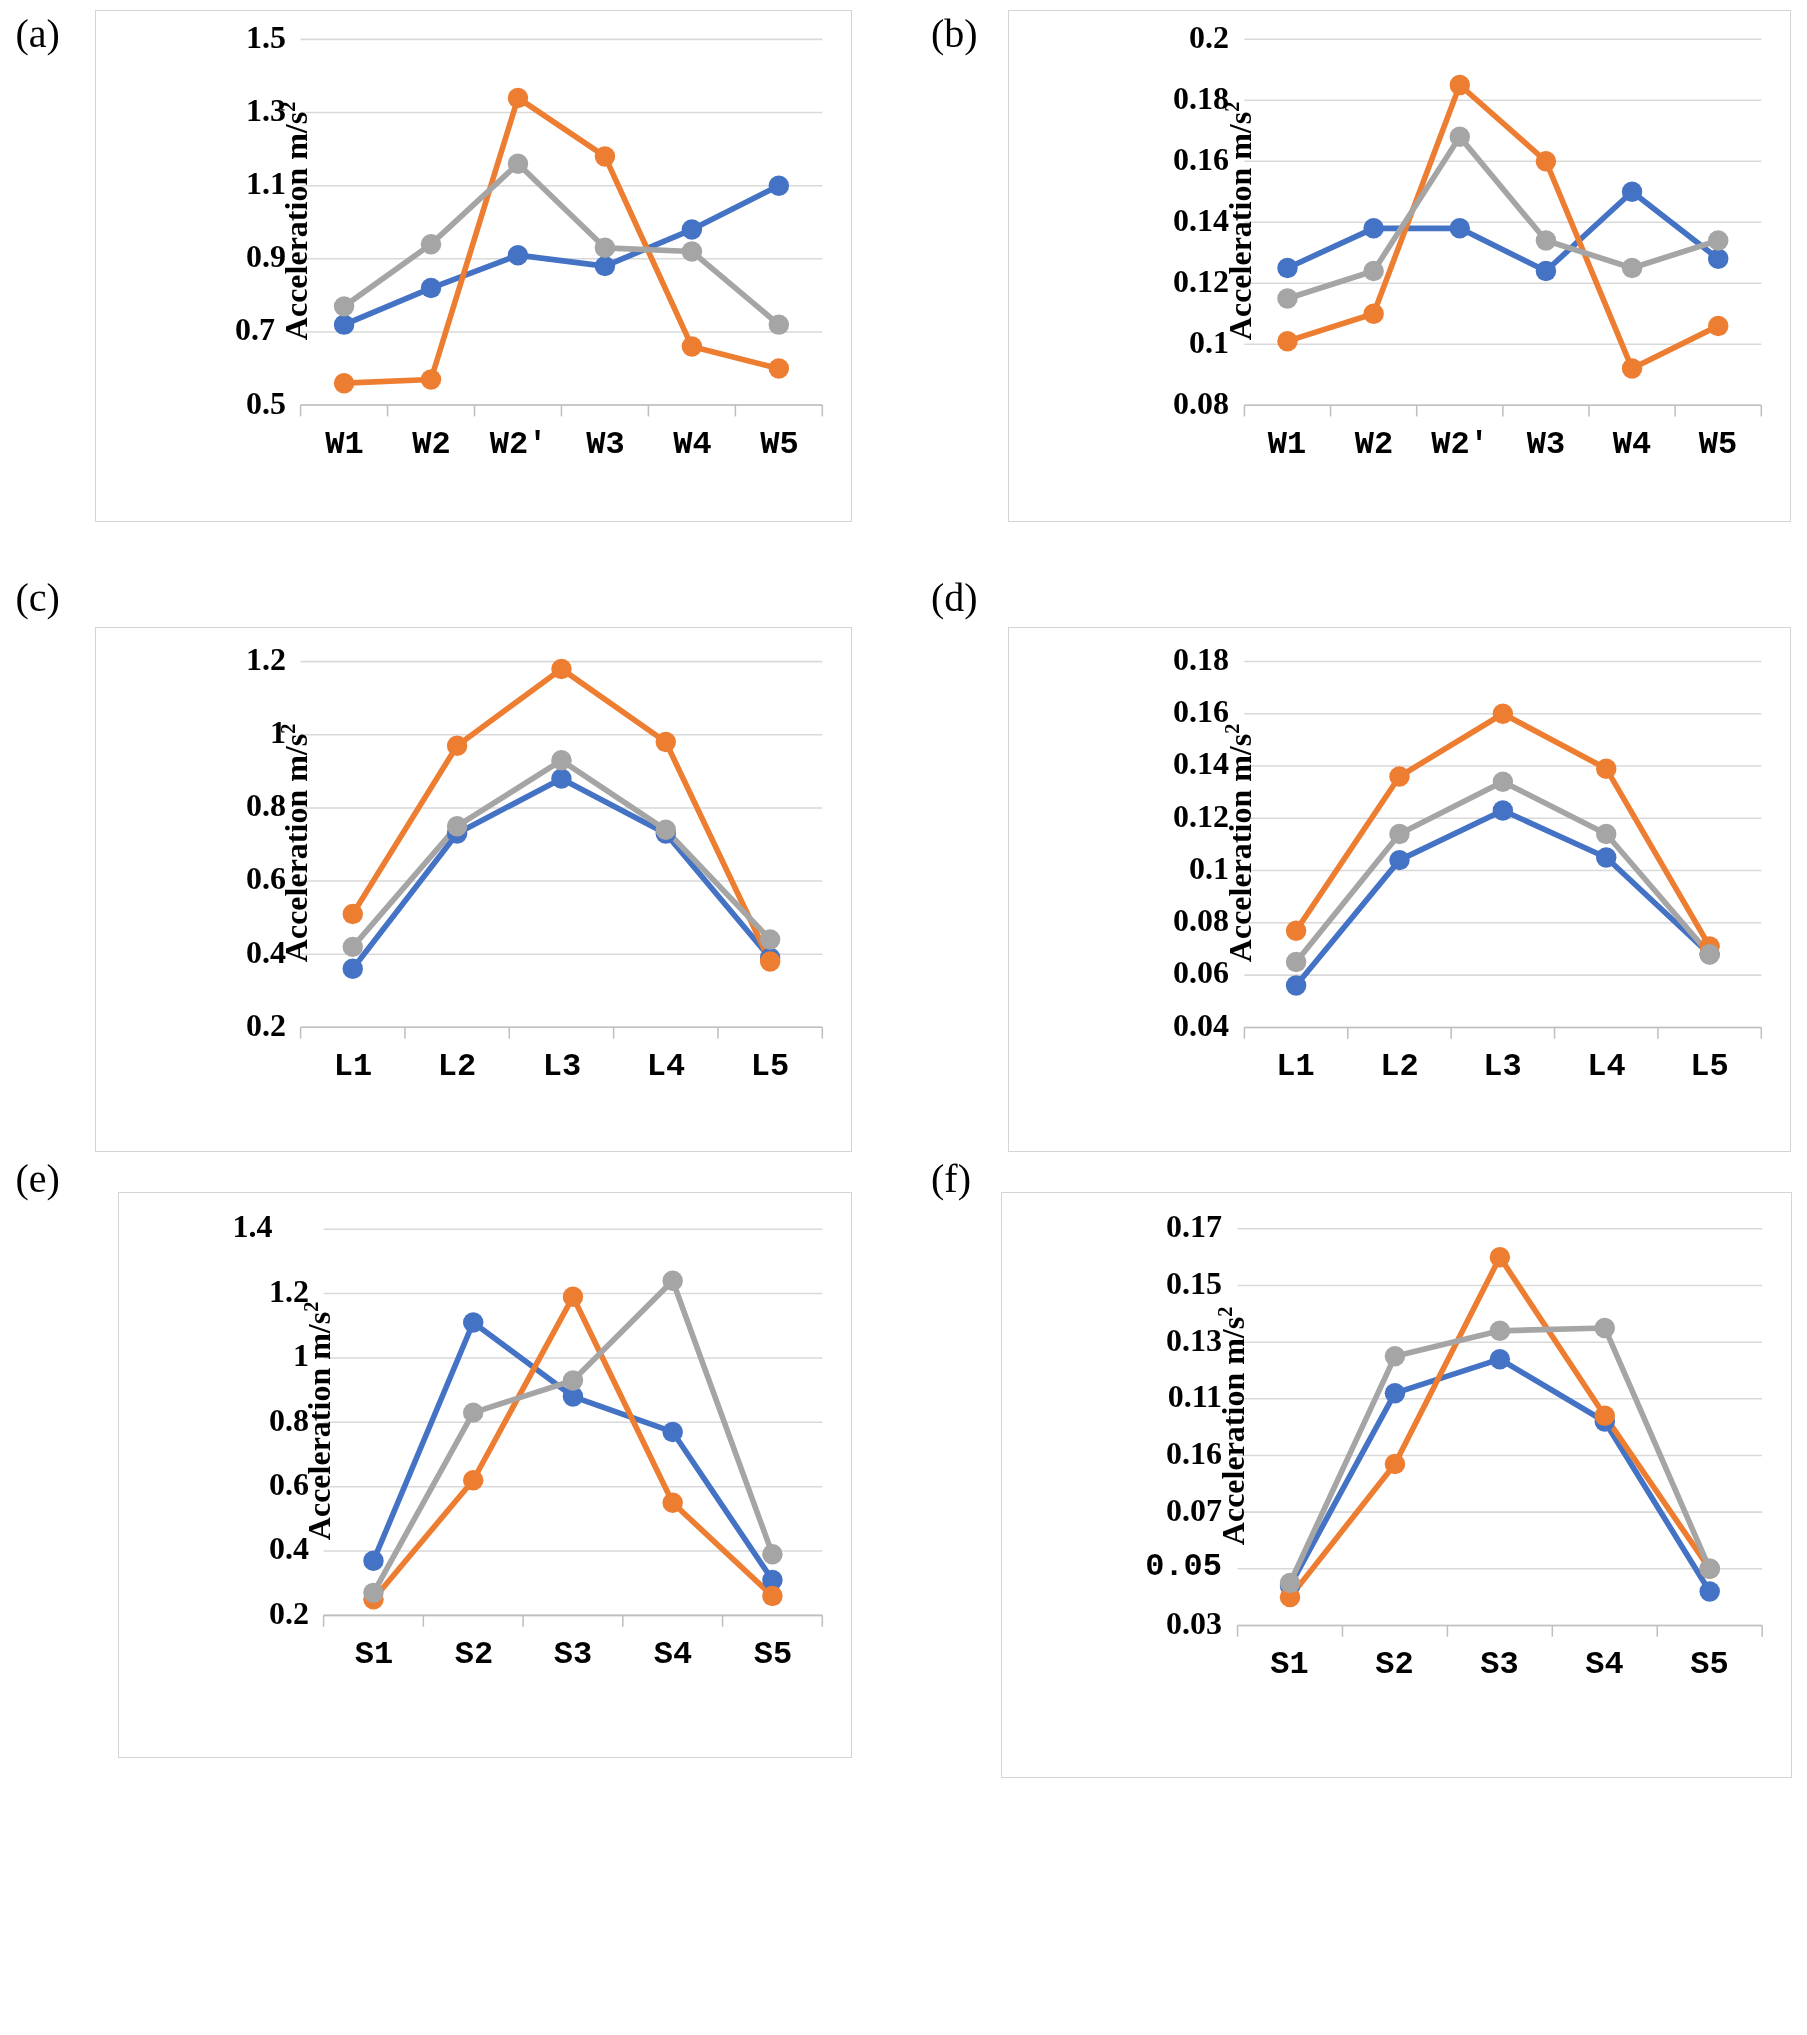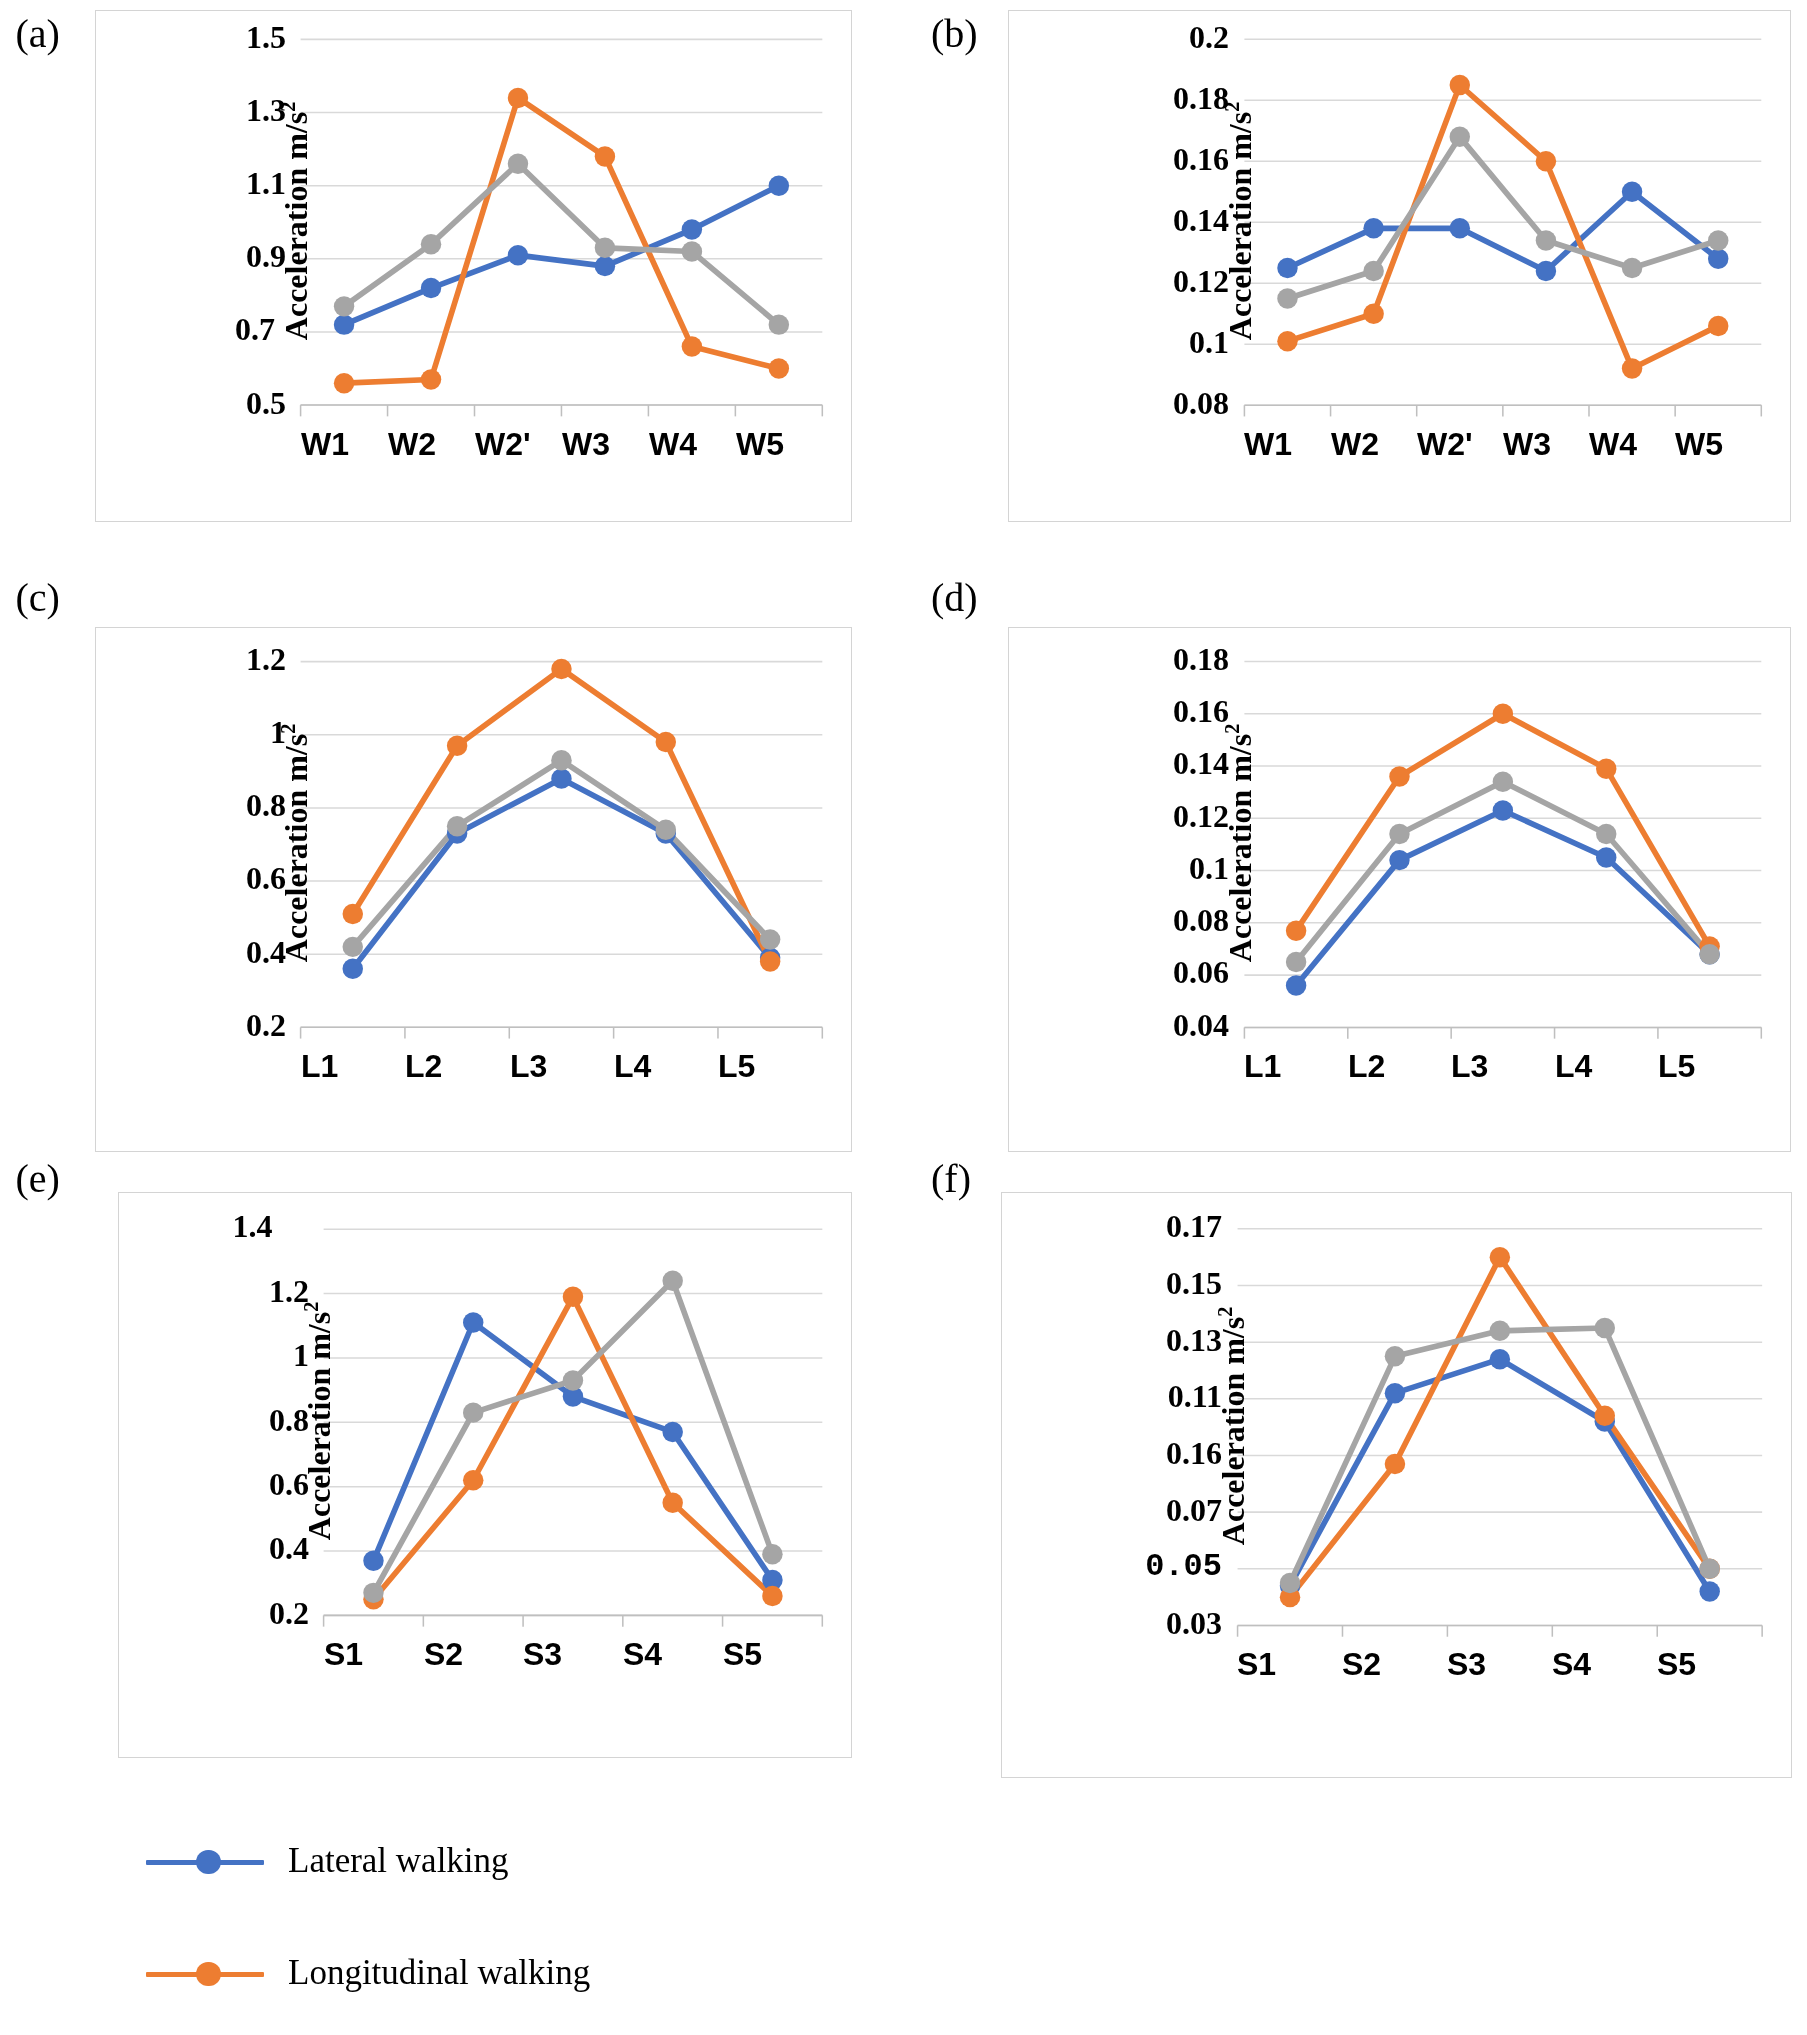--- a/index.html
+++ b/index.html
@@ -57,24 +57,25 @@
     position: absolute;
     font-family: "Liberation Serif", serif;
     font-weight: bold;
     font-size: 32px;
     color: #000;
     text-align: right;
     white-space: nowrap;
   }
   .xtick {
     position: absolute;
-    font-family: Liberation Sans, sans-serif;
+    font-family: Liberation Mono, monospace;
     font-weight: bold;
     font-size: 32px;
     color: #000;
+    text-align: center;
     white-space: nowrap;
   }
   svg.plot {
     position: absolute;
     overflow: visible;
   }
   .legend {
     position: absolute;
   }
   .legend-row {
@@ -433,28 +434,15 @@
         <div class="ytick" style="left: 107px; width: 113px; top: 72px;">0.15</div>
         <div class="ytick" style="left: 107px; width: 113px; top: 15.4px;">0.17</div>
         <div class="xtick" style="left: 235px; width: 105px; top: 453px;">S1</div>
         <div class="xtick" style="left: 340px; width: 105px; top: 453px;">S2</div>
         <div class="xtick" style="left: 445px; width: 105px; top: 453px;">S3</div>
         <div class="xtick" style="left: 550px; width: 105px; top: 453px;">S4</div>
         <div class="xtick" style="left: 655px; width: 105px; top: 453px;">S5</div>
       </div>
   </div>
 
-  <div class="legend" style="left:146px; top:1837px; width:716px; height:179px;">
-    <div class="legend-row" style="top:0;">
-      <div class="legend-line" style="background:#4472c4;"></div>
-      <div class="legend-dot" style="background:#4472c4;"></div>
-      <div class="legend-text">Lateral walking</div>
-    </div>
-    <div class="legend-row" style="top:61px;">
-      <div class="legend-line" style="background:#ed7d31;"></div>
-      <div class="legend-dot" style="background:#ed7d31;"></div>
-      <div class="legend-text">Longitudinal walking</div>
-    </div>
-
-  </div>
 
 </div>
 
 
 </body></html>

